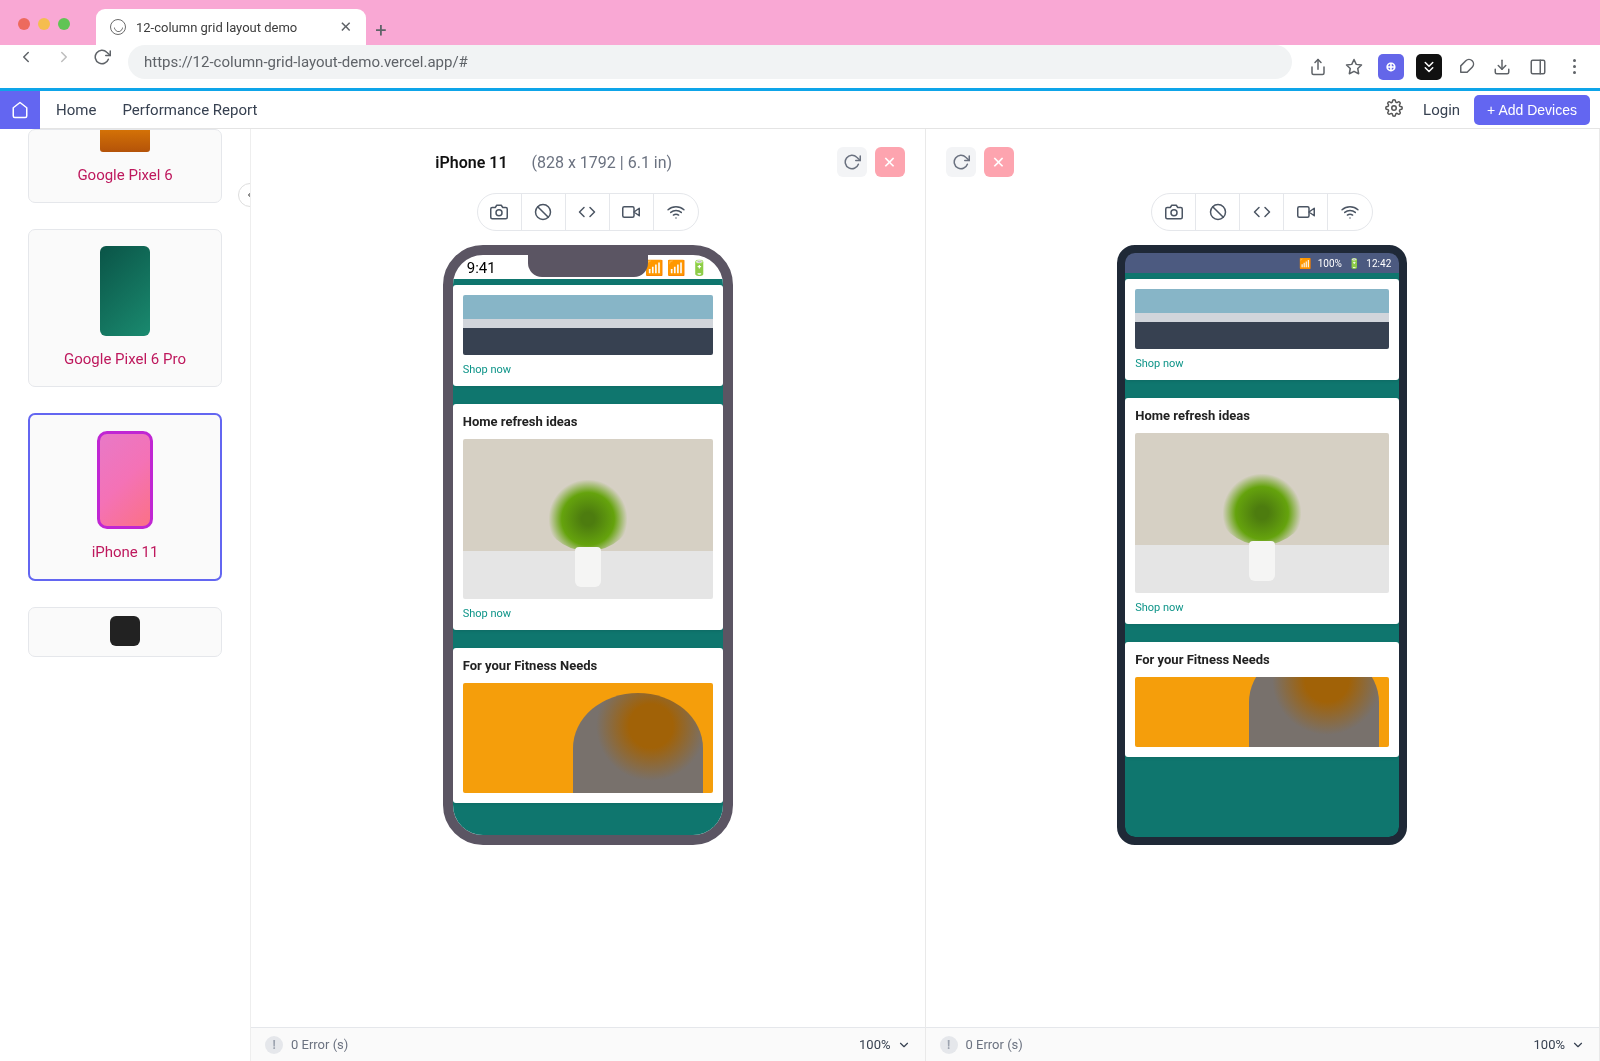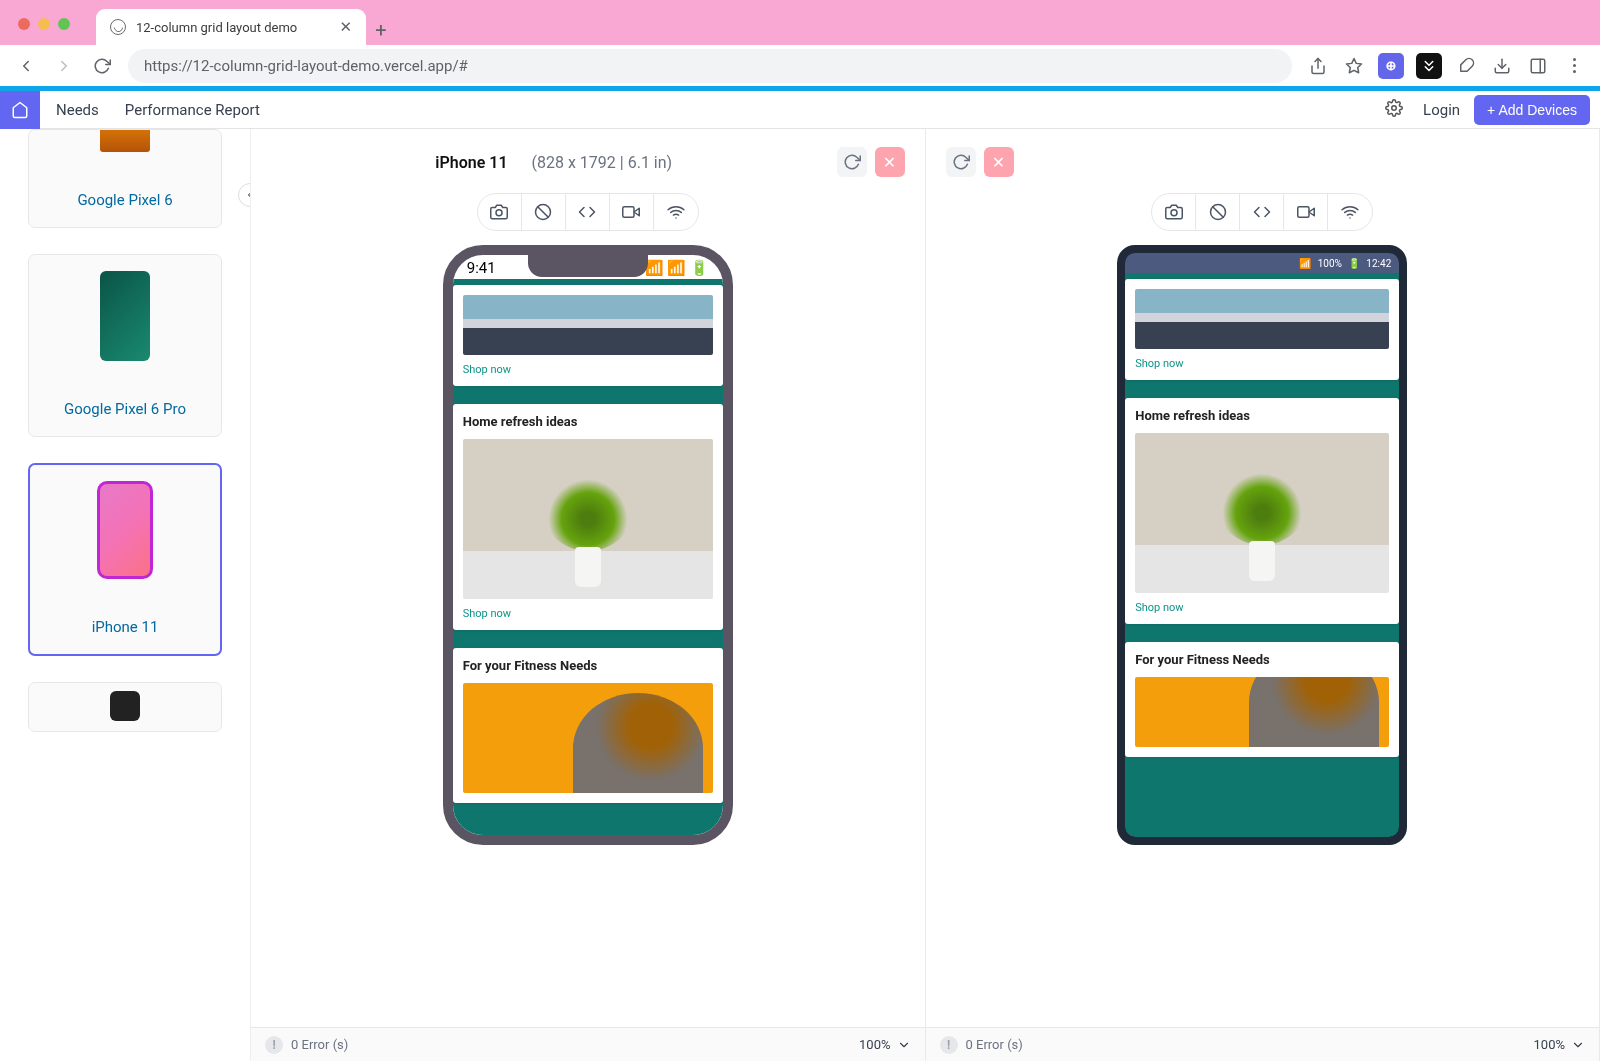--- a/index.html
+++ b/index.html
@@ -8,21 +8,21 @@
 .browser-chrome{background:#f9a8d4;height:45px;display:flex;align-items:flex-end;padding-left:14px;}
 .traffic{display:flex;gap:8px;position:absolute;top:18px;left:18px;}
 .dot{width:12px;height:12px;border-radius:50%;}
 .dot.r{background:#ed6a5e;}.dot.y{background:#f5bd4f;}.dot.g{background:#61c454;}
 .tab{background:#fff;border-radius:9px 9px 0 0;height:36px;display:flex;align-items:center;gap:10px;padding:0 14px;margin-left:82px;min-width:270px;}
 .tab .favicon{width:16px;height:16px;border:1.5px solid #6b6b6b;border-radius:50%;display:flex;align-items:center;justify-content:center;}
 .tab .favicon::after{content:"";width:7px;height:7px;border:1.5px solid #6b6b6b;border-radius:50%;border-top-color:transparent;border-left-color:transparent;transform:rotate(45deg);}
 .tab .title{font-size:13px;color:#3c3c3c;flex:1;}
 .tab .close{font-size:15px;color:#5f6368;}
 .new-tab{width:30px;height:30px;display:flex;align-items:center;justify-content:center;color:#5f6368;font-size:20px;}
-.nav-bar{background:#fff;height:46px;display:flex;align-items:center;gap:14px;padding:0 14px;border-bottom:5px solid #0ea5e9;}
+.nav-bar{background:#fff;height:46px;display:flex;gap:14px;padding:0 14px;border-bottom:3px solid #0ea5e9;}
 .nav-btn{width:24px;height:24px;display:flex;align-items:center;justify-content:center;color:#5f6368;}
 .nav-btn.disabled{color:#bdbdbd;}
 .url-bar{flex:1;background:#f1f3f4;border-radius:18px;height:34px;display:flex;align-items:center;padding:0 16px;font-size:15px;color:#5f6368;}
 .nav-right{display:flex;align-items:center;gap:12px;}
 .ext-icon{width:26px;height:26px;border-radius:5px;display:flex;align-items:center;justify-content:center;}
 .ext-purple{background:#6466e9;color:#fff;font-size:13px;font-weight:700;}
 .ext-black{background:#111;color:#fff;}
 .menu-dots{display:flex;flex-direction:column;gap:3px;}
 .menu-dots span{width:3px;height:3px;background:#5f6368;border-radius:50%;}
 
@@ -35,21 +35,21 @@
 .add-dev{background:#6366f1;color:#fff;border:none;border-radius:5px;padding:7px 13px;font-size:14px;font-weight:500;}
 .gear{color:#555;margin-right:20px;}
 
 .main{display:flex;height:calc(100vh - 45px - 46px - 38px);}
 .sidebar{width:251px;padding:0 28px 20px 28px;overflow-y:auto;position:relative;border-right:1px solid #eee;}
 .collapse{position:absolute;top:54px;right:-12px;width:24px;height:24px;border-radius:50%;background:#fff;border:1px solid #ddd;display:flex;align-items:center;justify-content:center;z-index:5;}
 .dev-card{border:1px solid #e5e7eb;border-radius:7px;padding:16px 8px 18px 8px;display:flex;flex-direction:column;align-items:center;gap:14px;margin-bottom:26px;background:#fafafa;}
 .dev-card.selected{border:2px solid #6366f1;}
 .dev-card.partial{padding-top:0;overflow:hidden;}
 .dev-card.partial .thumb{height:26px;margin-top:-4px;}
-.dev-name{font-size:15px;color:#0369a1;text-align:center;margin-top:25px;}
+.dev-name{font-size:15px;color:#be185d;text-align:center;}
 .thumb{width:50px;height:90px;border-radius:6px;background:linear-gradient(135deg,#888,#aaa);position:relative;}
 .thumb.pixel6p{background:linear-gradient(135deg,#0a5447,#1a8a6f);}
 .thumb.pixelxl{background:linear-gradient(135deg,#0ea5a0,#14b8a6);border:4px solid #222;border-radius:4px;}
 .thumb.iphone11{width:56px;height:98px;border-radius:10px;background:linear-gradient(135deg,#e879c7,#f472b6,#fb7185);border:3px solid #c026d3;}
 .thumb.orange{width:50px;height:26px;background:linear-gradient(#d97706,#b45309);border-radius:3px;}
 
 .panes{flex:1;display:flex;overflow:hidden;}
 .pane{flex:1;border-right:1px solid #e9e9e9;display:flex;flex-direction:column;padding-top:18px;position:relative;}
 .pane-header{display:flex;align-items:center;padding:0 20px 0 20px;}
 .pane-title{flex:1;text-align:center;font-size:16px;}
@@ -170,21 +170,21 @@
   </div>
 </div>
 
 <div class="app-header">
   <div class="home-btn">
       <svg viewBox="0 0 24 24" style="stroke:#fff">
         <path d="M3 9l9-7 9 7v11a2 2 0 0 1-2 2H5a2 2 0 0 1-2-2z"></path>
       </svg>
     </div>
   <div class="menu">
-    <a>Needs</a>
+    <a>Home</a>
     <a>Performance Report</a>
   </div>
   <div class="spacer"></div>
   <div class="gear"><svg viewBox="0 0 24 24">
         <circle cx="12" cy="12" r="3"></circle>
         <path d="M19.4 15a1.65 1.65 0 0 0 .33 1.82l.06.06a2 2 0 1 1-2.83 2.83l-.06-.06a1.65 1.65 0 0 0-1.82-.33 1.65 1.65 0 0 0-1 1.51V21a2 2 0 0 1-4 0v-.09A1.65 1.65 0 0 0 9 19.4a1.65 1.65 0 0 0-1.82.33l-.06.06a2 2 0 1 1-2.83-2.83l.06-.06a1.65 1.65 0 0 0 .33-1.82 1.65 1.65 0 0 0-1.51-1H3a2 2 0 0 1 0-4h.09A1.65 1.65 0 0 0 4.6 9a1.65 1.65 0 0 0-.33-1.82l-.06-.06a2 2 0 1 1 2.83-2.83l.06.06a1.65 1.65 0 0 0 1.82.33H9a1.65 1.65 0 0 0 1-1.51V3a2 2 0 0 1 4 0v.09a1.65 1.65 0 0 0 1 1.51 1.65 1.65 0 0 0 1.82-.33l.06-.06a2 2 0 1 1 2.83 2.83l-.06.06a1.65 1.65 0 0 0-.33 1.82V9a1.65 1.65 0 0 0 1.51 1H21a2 2 0 0 1 0 4h-.09a1.65 1.65 0 0 0-1.51 1z"></path>
       </svg></div>
   <div class="login">Login</div>
   <button class="add-dev">+ Add Devices</button>
 </div>

